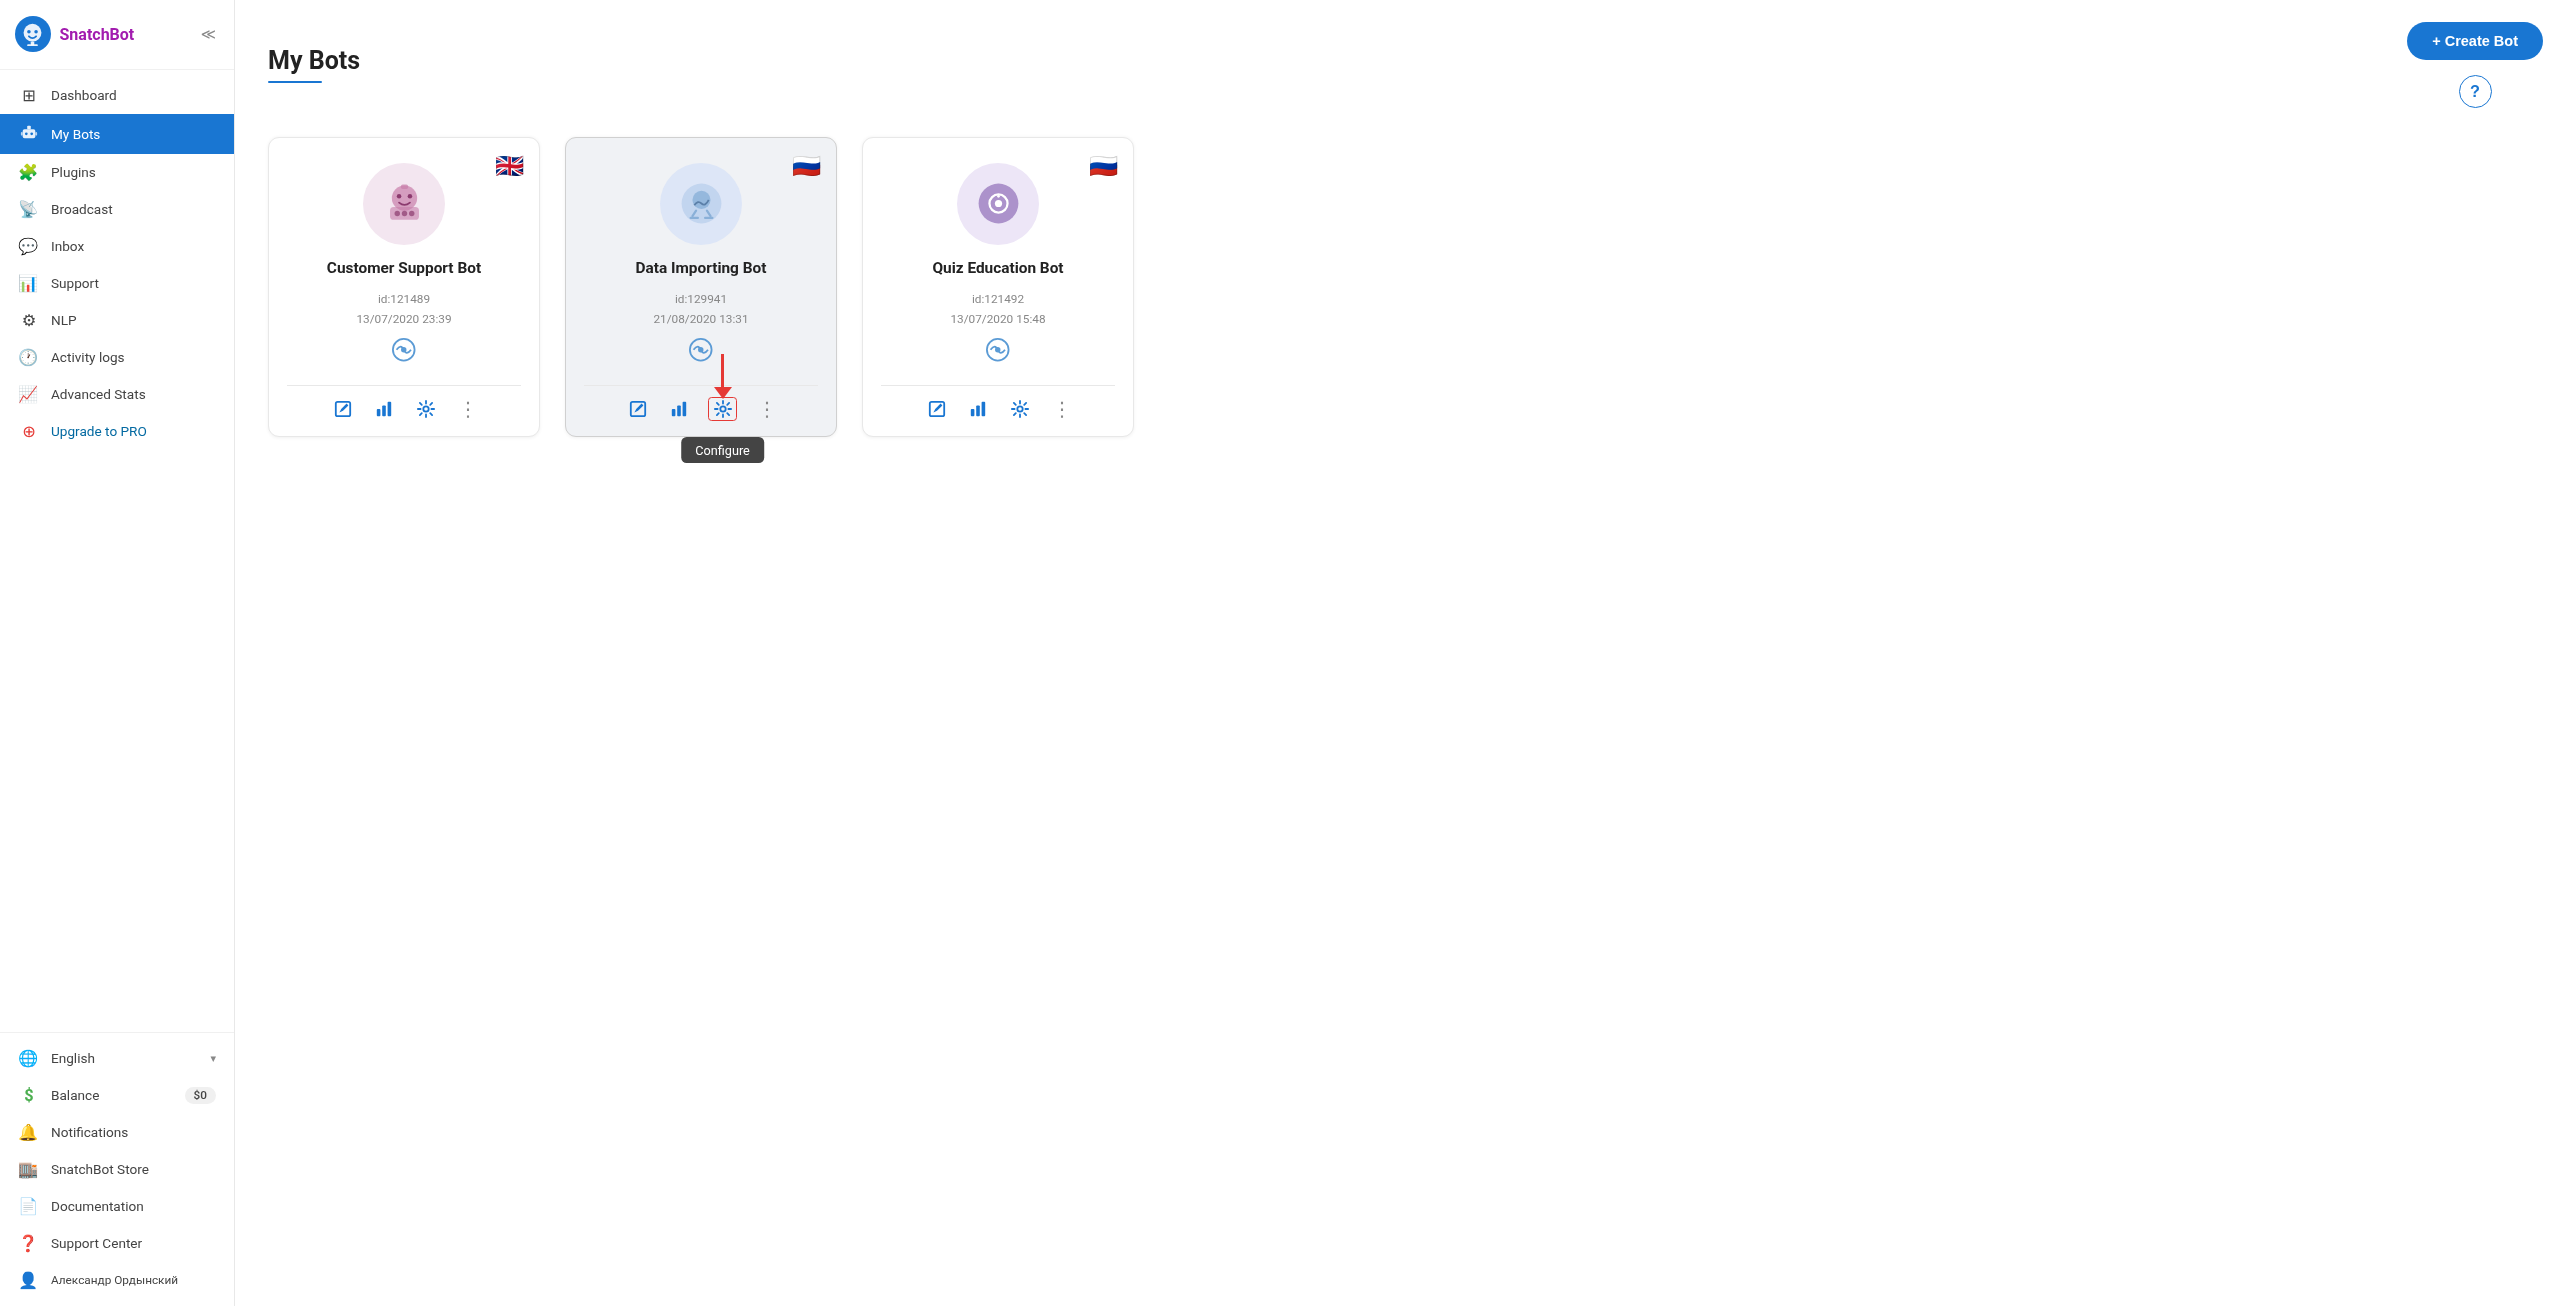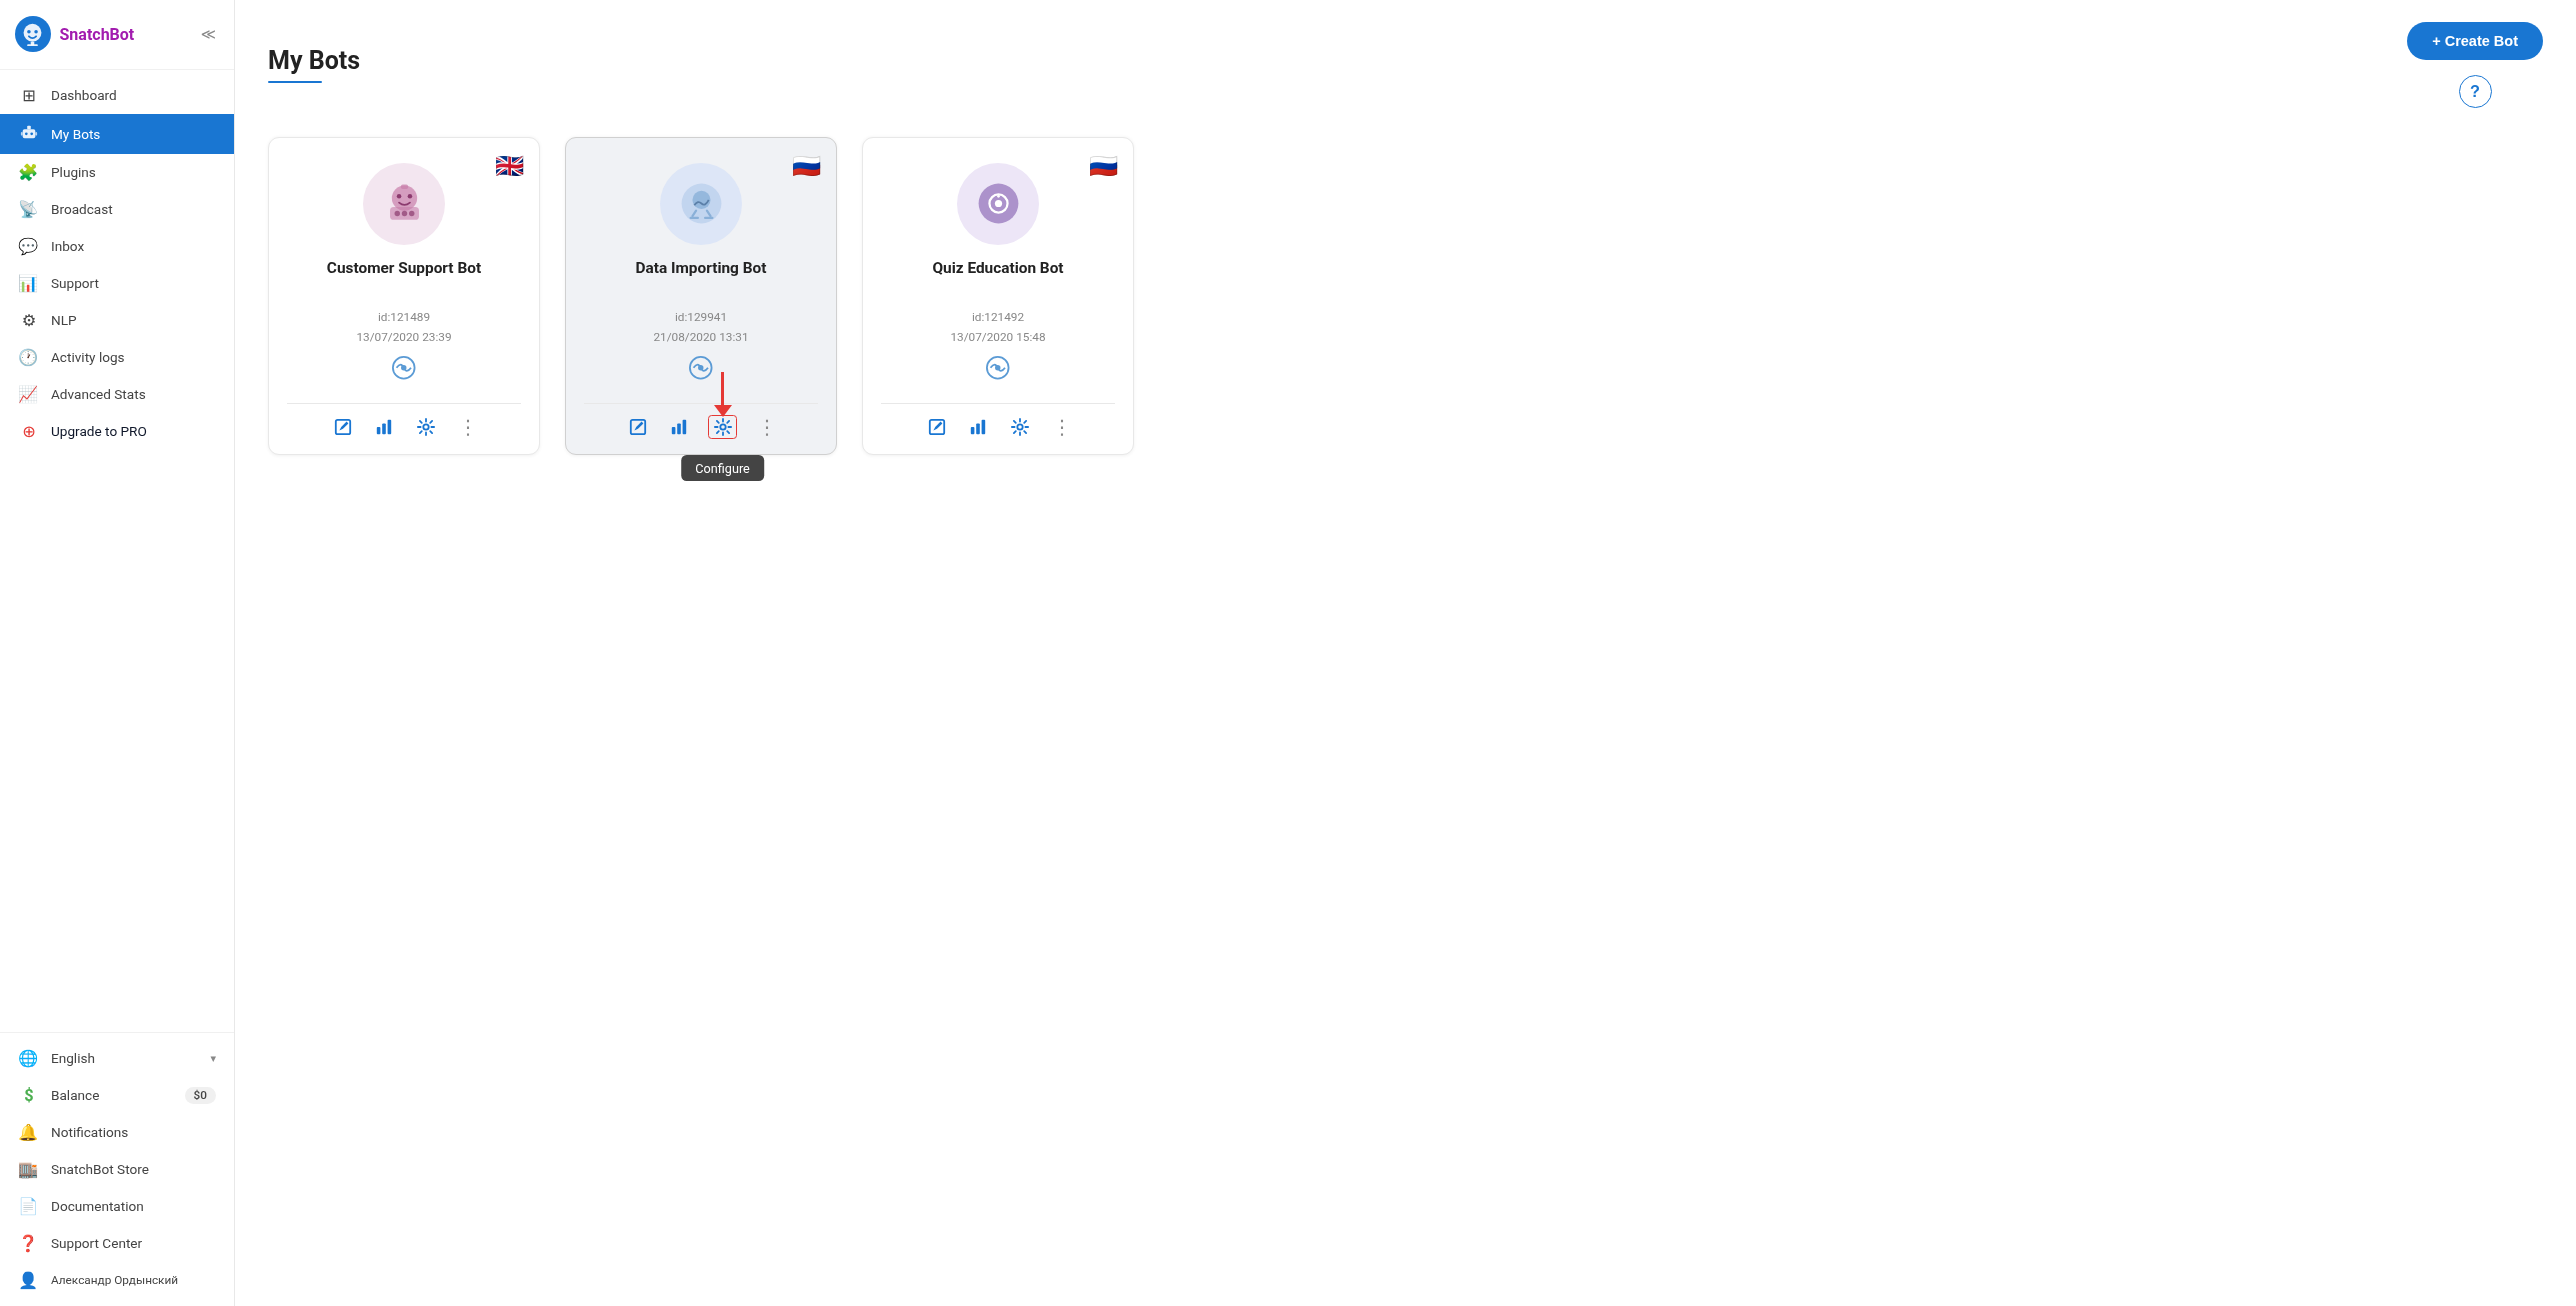--- a/index.html
+++ b/index.html
@@ -172,21 +172,21 @@
       margin-bottom: 14.5px;
     }
     .card-icon-wrap.pink { background: #f3e6f0; }
     .card-icon-wrap.blue-light { background: #dde6f7; }
     .card-icon-wrap.purple { background: #ede6f7; }
 
     .card-name {
       font-size: 15.4px;
       font-weight: 700;
       color: #222;
-      margin-bottom: 30px;
+      margin-bottom: 12px;
       text-align: center;
     }
     .card-meta {
       font-size: 11.8px;
       color: #888;
       text-align: center;
       line-height: 1.7;
       margin-bottom: 9px;
     }
     .card-channel-icon {
@@ -346,21 +346,21 @@
       <span class="nav-label">Activity logs</span>
     </div>
 
     <div class="nav-item">
       <span class="nav-icon">📈</span>
       <span class="nav-label">Advanced Stats</span>
     </div>
 
     <div class="nav-item">
       <span class="nav-icon" style="color:#e53935;">⊕</span>
-      <span class="nav-label" style="color:#0f172a;">Upgrade to PRO</span>
+      <span class="nav-label" style="color:#0369a1;">Upgrade to PRO</span>
     </div>
   </div>
 
   <div class="sidebar-bottom">
 
     <div class="nav-item nav-item-language">
       <span class="nav-icon">🌐</span>
       <span class="nav-label">English</span>
       <span class="arrow">▾</span>
     </div>

